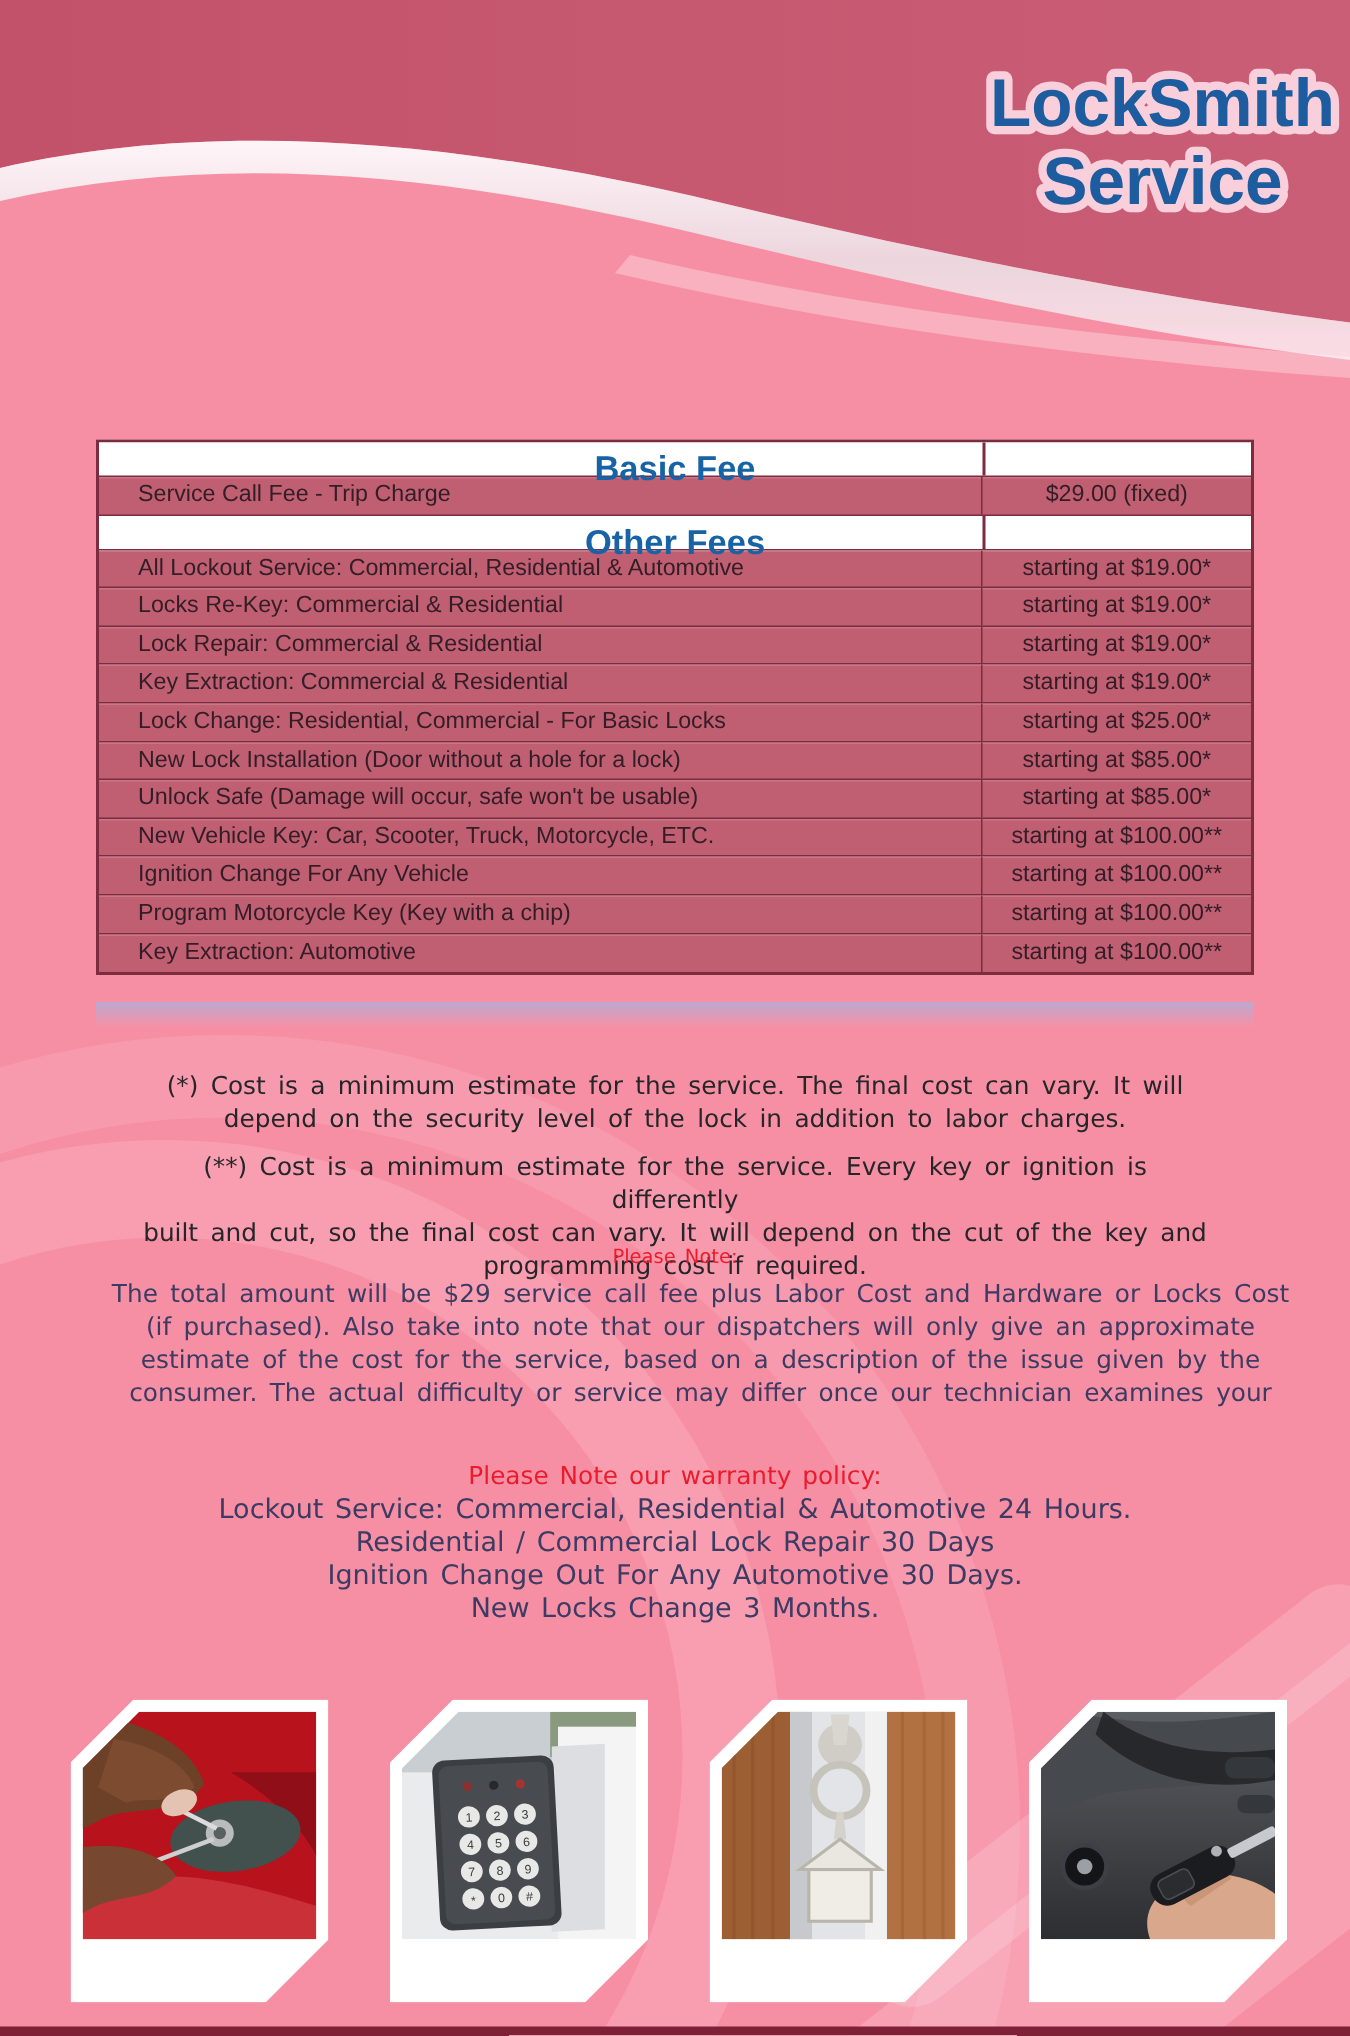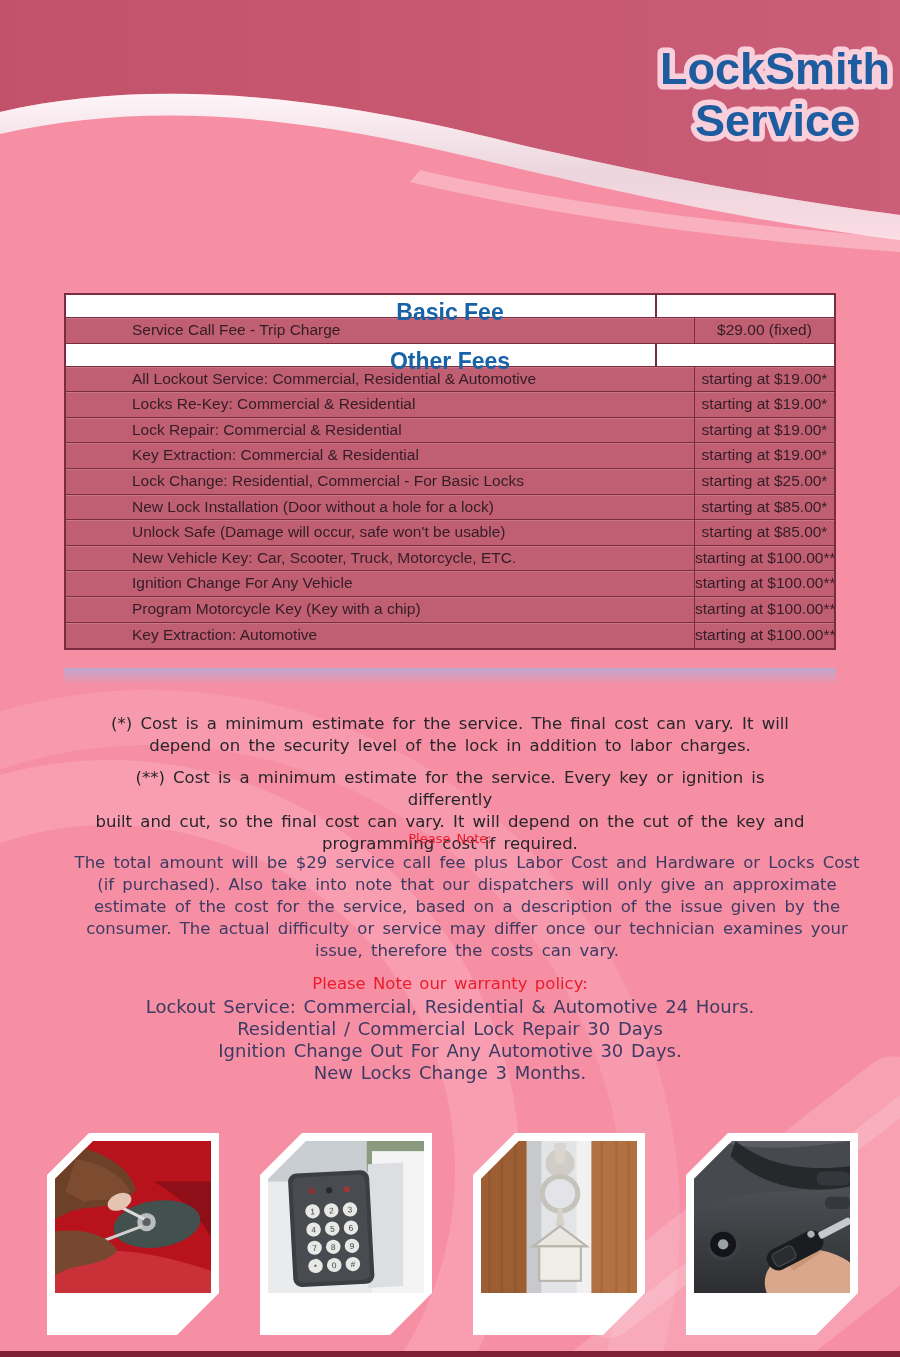--- a/index.html
+++ b/index.html
@@ -32,21 +32,21 @@
   .ptable{position:absolute;left:64px;top:293px;width:772px;background:#fff;
     border:2px solid var(--table-border);display:flex;flex-direction:column;}
   .prow{border-bottom:1.5px solid var(--table-border);}
   .prow:last-child{border-bottom:none;}
   .header-row{position:relative;height:23px;background:#fff;}
   .header-label{position:absolute;left:0;right:0;top:0;bottom:0;text-align:center;
     line-height:34px;font-family:"Liberation Sans",sans-serif;font-weight:bold;
     font-size:23px;color:var(--header-cell-blue);}
   .header-divider{position:absolute;left:589px;top:0;bottom:0;width:1.5px;background:var(--table-border);}
   .data-row{display:flex;height:25.6px;background:var(--table-row);
-    box-shadow:inset 0 1px 0 rgba(255,255,255,.15);padding-left:40px;}
+    box-shadow:inset 0 1px 0 rgba(255,255,255,.15);}
   .cell{font-family:"Liberation Sans",sans-serif;font-size:15.5px;color:var(--row-text);
     line-height:24.5px;white-space:nowrap;overflow:hidden;}
   .service-cell{flex:0 0 589px;padding-left:26px;border-right:1.5px solid var(--table-border);}
   .price-cell{flex:1 1 auto;text-align:center;}
 
   
   .foot-block{position:absolute;left:90px;width:720px;text-align:center;
     font-size:16.5px;line-height:22px;color:var(--foot-text);word-spacing:3px;margin-top:16px;}
   .footnote-1{top:697px;}
   .footnote-2{top:751px;}
@@ -181,21 +181,20 @@
       <span class="line">built and cut, so the final cost can vary. It will depend on the cut of the key and</span>
       <span class="line">programming cost if required.</span>
     </div>
 
   <div class="note-heading">Please Note:</div>
   <div class="note-body" id="note-body">
       <span class="line">The total amount will be $29 service call fee plus Labor Cost and Hardware or Locks Cost</span>
       <span class="line">(if purchased). Also take into note that our dispatchers will only give an approximate</span>
       <span class="line">estimate of the cost for the service, based on a description of the issue given by the</span>
       <span class="line">consumer. The actual difficulty or service may differ once our technician examines your</span>
-      <span class="line">issue, therefore the costs can vary.</span>
     </div>
 
   <div class="warranty-heading">Please Note our warranty policy:</div>
   <div class="warranty-list" id="warranty-list">
       <span class="line">Lockout Service: Commercial, Residential &amp; Automotive 24 Hours.</span>
       <span class="line">Residential / Commercial Lock Repair 30 Days</span>
       <span class="line">Ignition Change Out For Any Automotive 30 Days.</span>
       <span class="line">New Locks Change 3 Months.</span>
     </div>
 

